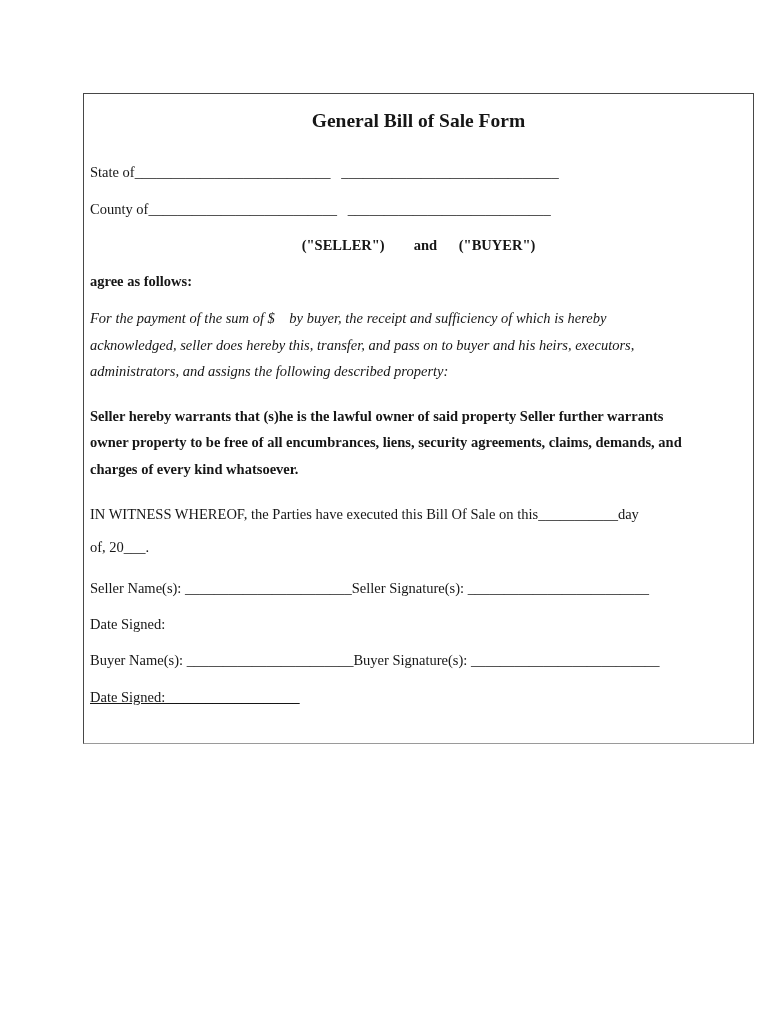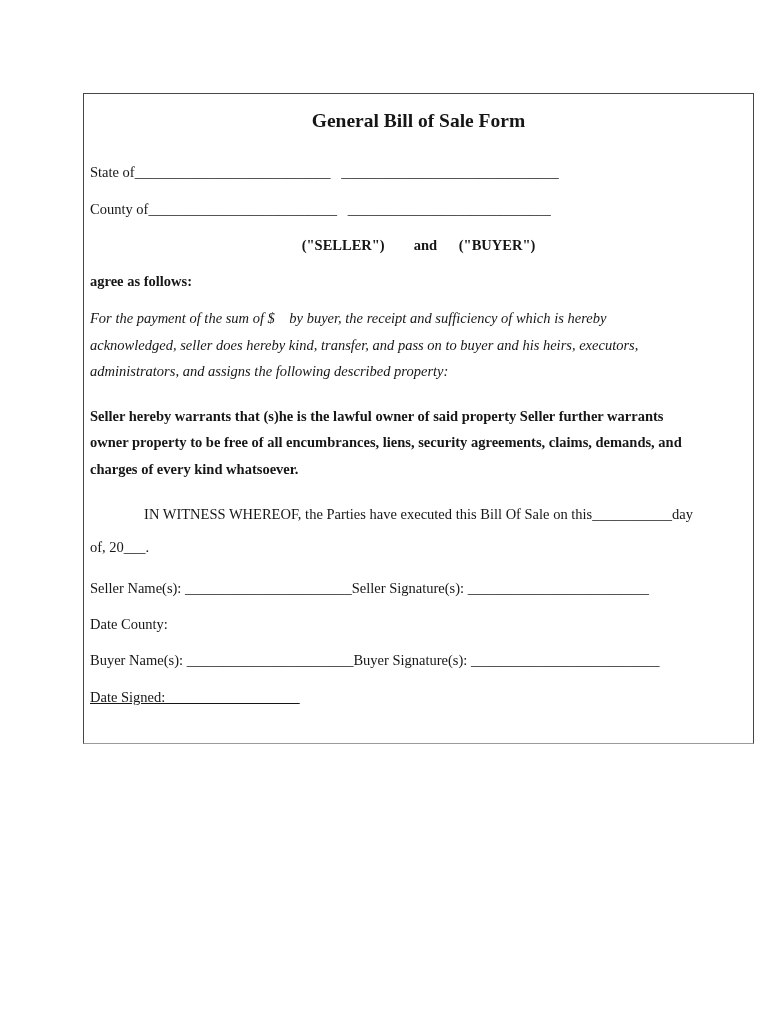--- a/index.html
+++ b/index.html
@@ -42,21 +42,21 @@
     margin-top: 13px;
   }
   .center { text-align: center; }
   .bold { font-weight: bold; }
   .mt-state   { margin-top: 24px; }
   .mt-county  { margin-top: 10px; }
   .mt-parties { margin-top: 9px; }
   .mt-agree   { margin-top: 9px; }
   .mt-p1      { margin-top: 10px; font-style: italic; }
   .mt-p2      { margin-top: 18px; font-weight: bold; }
-  .mt-w1      { margin-top: 19px; text-align: center; }
+  .mt-w1      { margin-top: 19px; }
   .mt-w2      { margin-top: 6px; }
   .mt-seller  { margin-top: 14px; }
   .mt-ds1     { margin-top: 9px; }
   .mt-buyer   { margin-top: 9px; }
   .mt-ds2     { margin-top: 10px; text-decoration: underline; }
 </style>
 </head>
 <body>
 
 <div class="doc">
@@ -66,35 +66,35 @@
   <div class="ln mt-state">State of___________________________   ______________________________</div>
 
   <div class="ln mt-county">County of__________________________   ____________________________</div>
 
   <div class="ln center bold mt-parties">("SELLER")        and      ("BUYER")</div>
 
   <div class="ln bold mt-agree">agree as follows:</div>
 
   <div class="para mt-p1">
     <div class="ln">For the payment of the sum of $    by buyer, the receipt and sufficiency of which is hereby</div>
-    <div class="ln">acknowledged, seller does hereby kind, transfer, and pass on to buyer and his heirs, executors,</div>
+    <div class="ln">acknowledged, seller does hereby this, transfer, and pass on to buyer and his heirs, executors,</div>
     <div class="ln">administrators, and assigns the following described property:</div>
   </div>
 
   <div class="para mt-p2">
     <div class="ln">Seller hereby warrants that (s)he is the lawful owner of said property Seller further warrants</div>
     <div class="ln">owner property to be free of all encumbrances, liens, security agreements, claims, demands, and</div>
     <div class="ln">charges of every kind whatsoever.</div>
   </div>
 
   <div class="ln mt-w1">IN WITNESS WHEREOF, the Parties have executed this Bill Of Sale on this___________day</div>
 
   <div class="ln mt-w2">of, 20___.</div>
 
   <div class="ln mt-seller">Seller Name(s): _______________________Seller Signature(s): _________________________</div>
 
-  <div class="ln mt-ds1">Date County:</div>
+  <div class="ln mt-ds1">Date Signed:</div>
 
   <div class="ln mt-buyer">Buyer Name(s): _______________________Buyer Signature(s): __________________________</div>
 
   <div class="ln mt-ds2">Date Signed: __________________</div>
 
 </div>
 
 </body></html>

